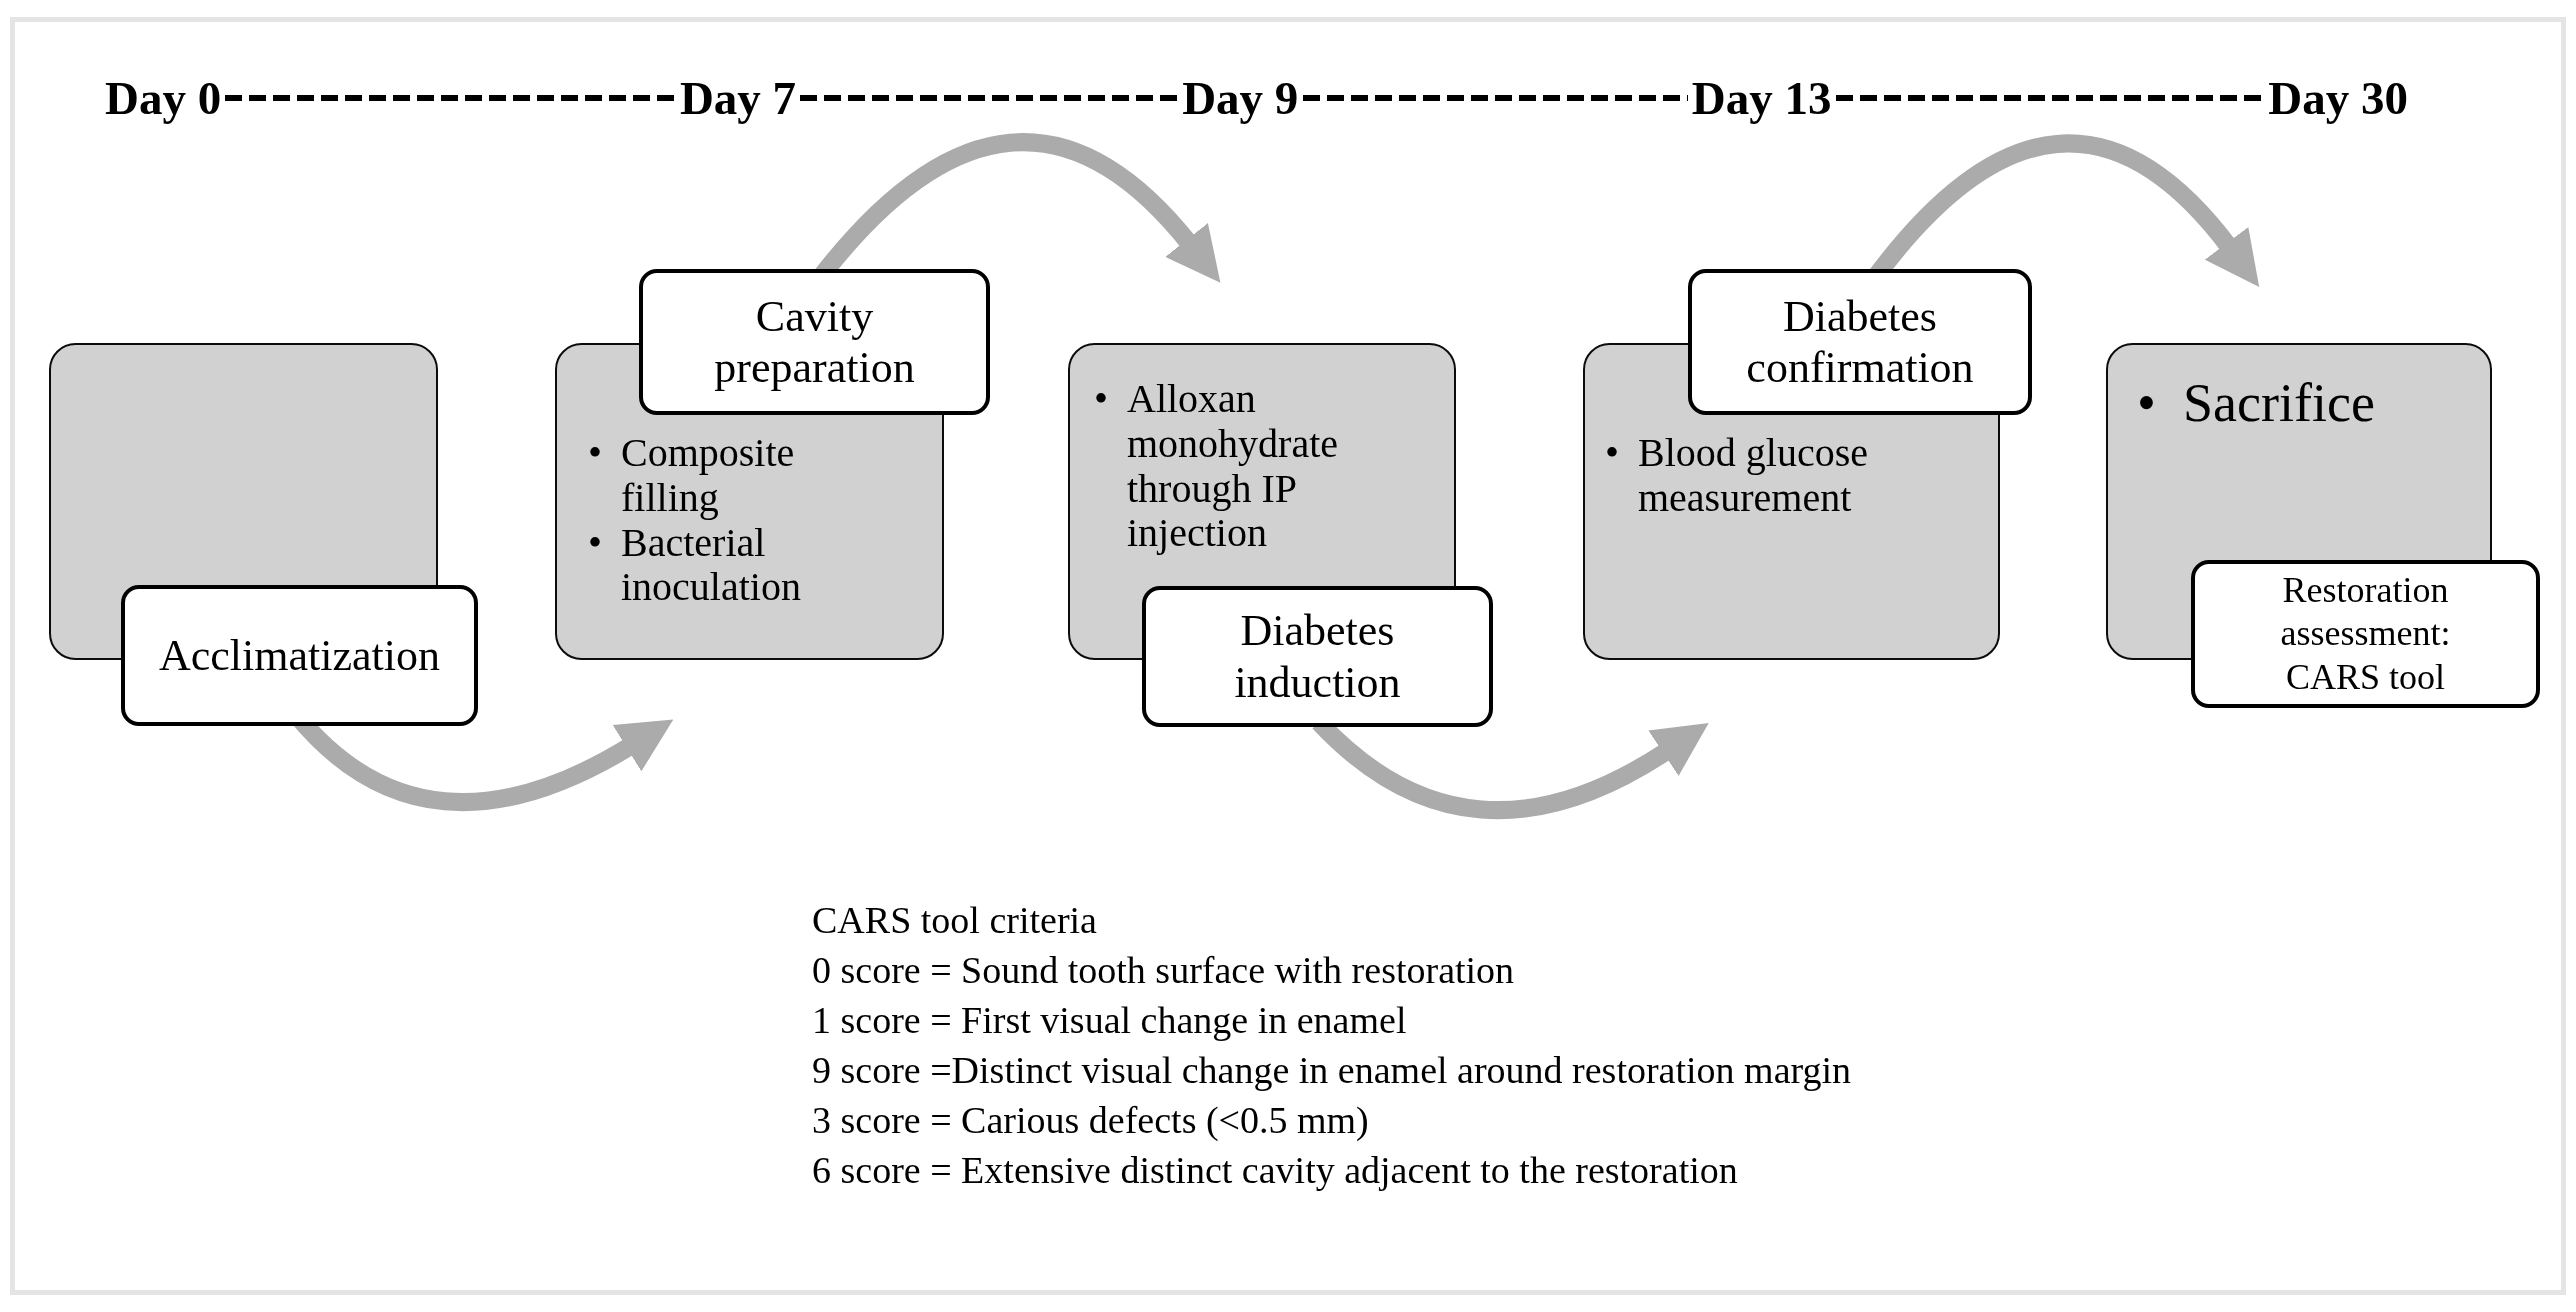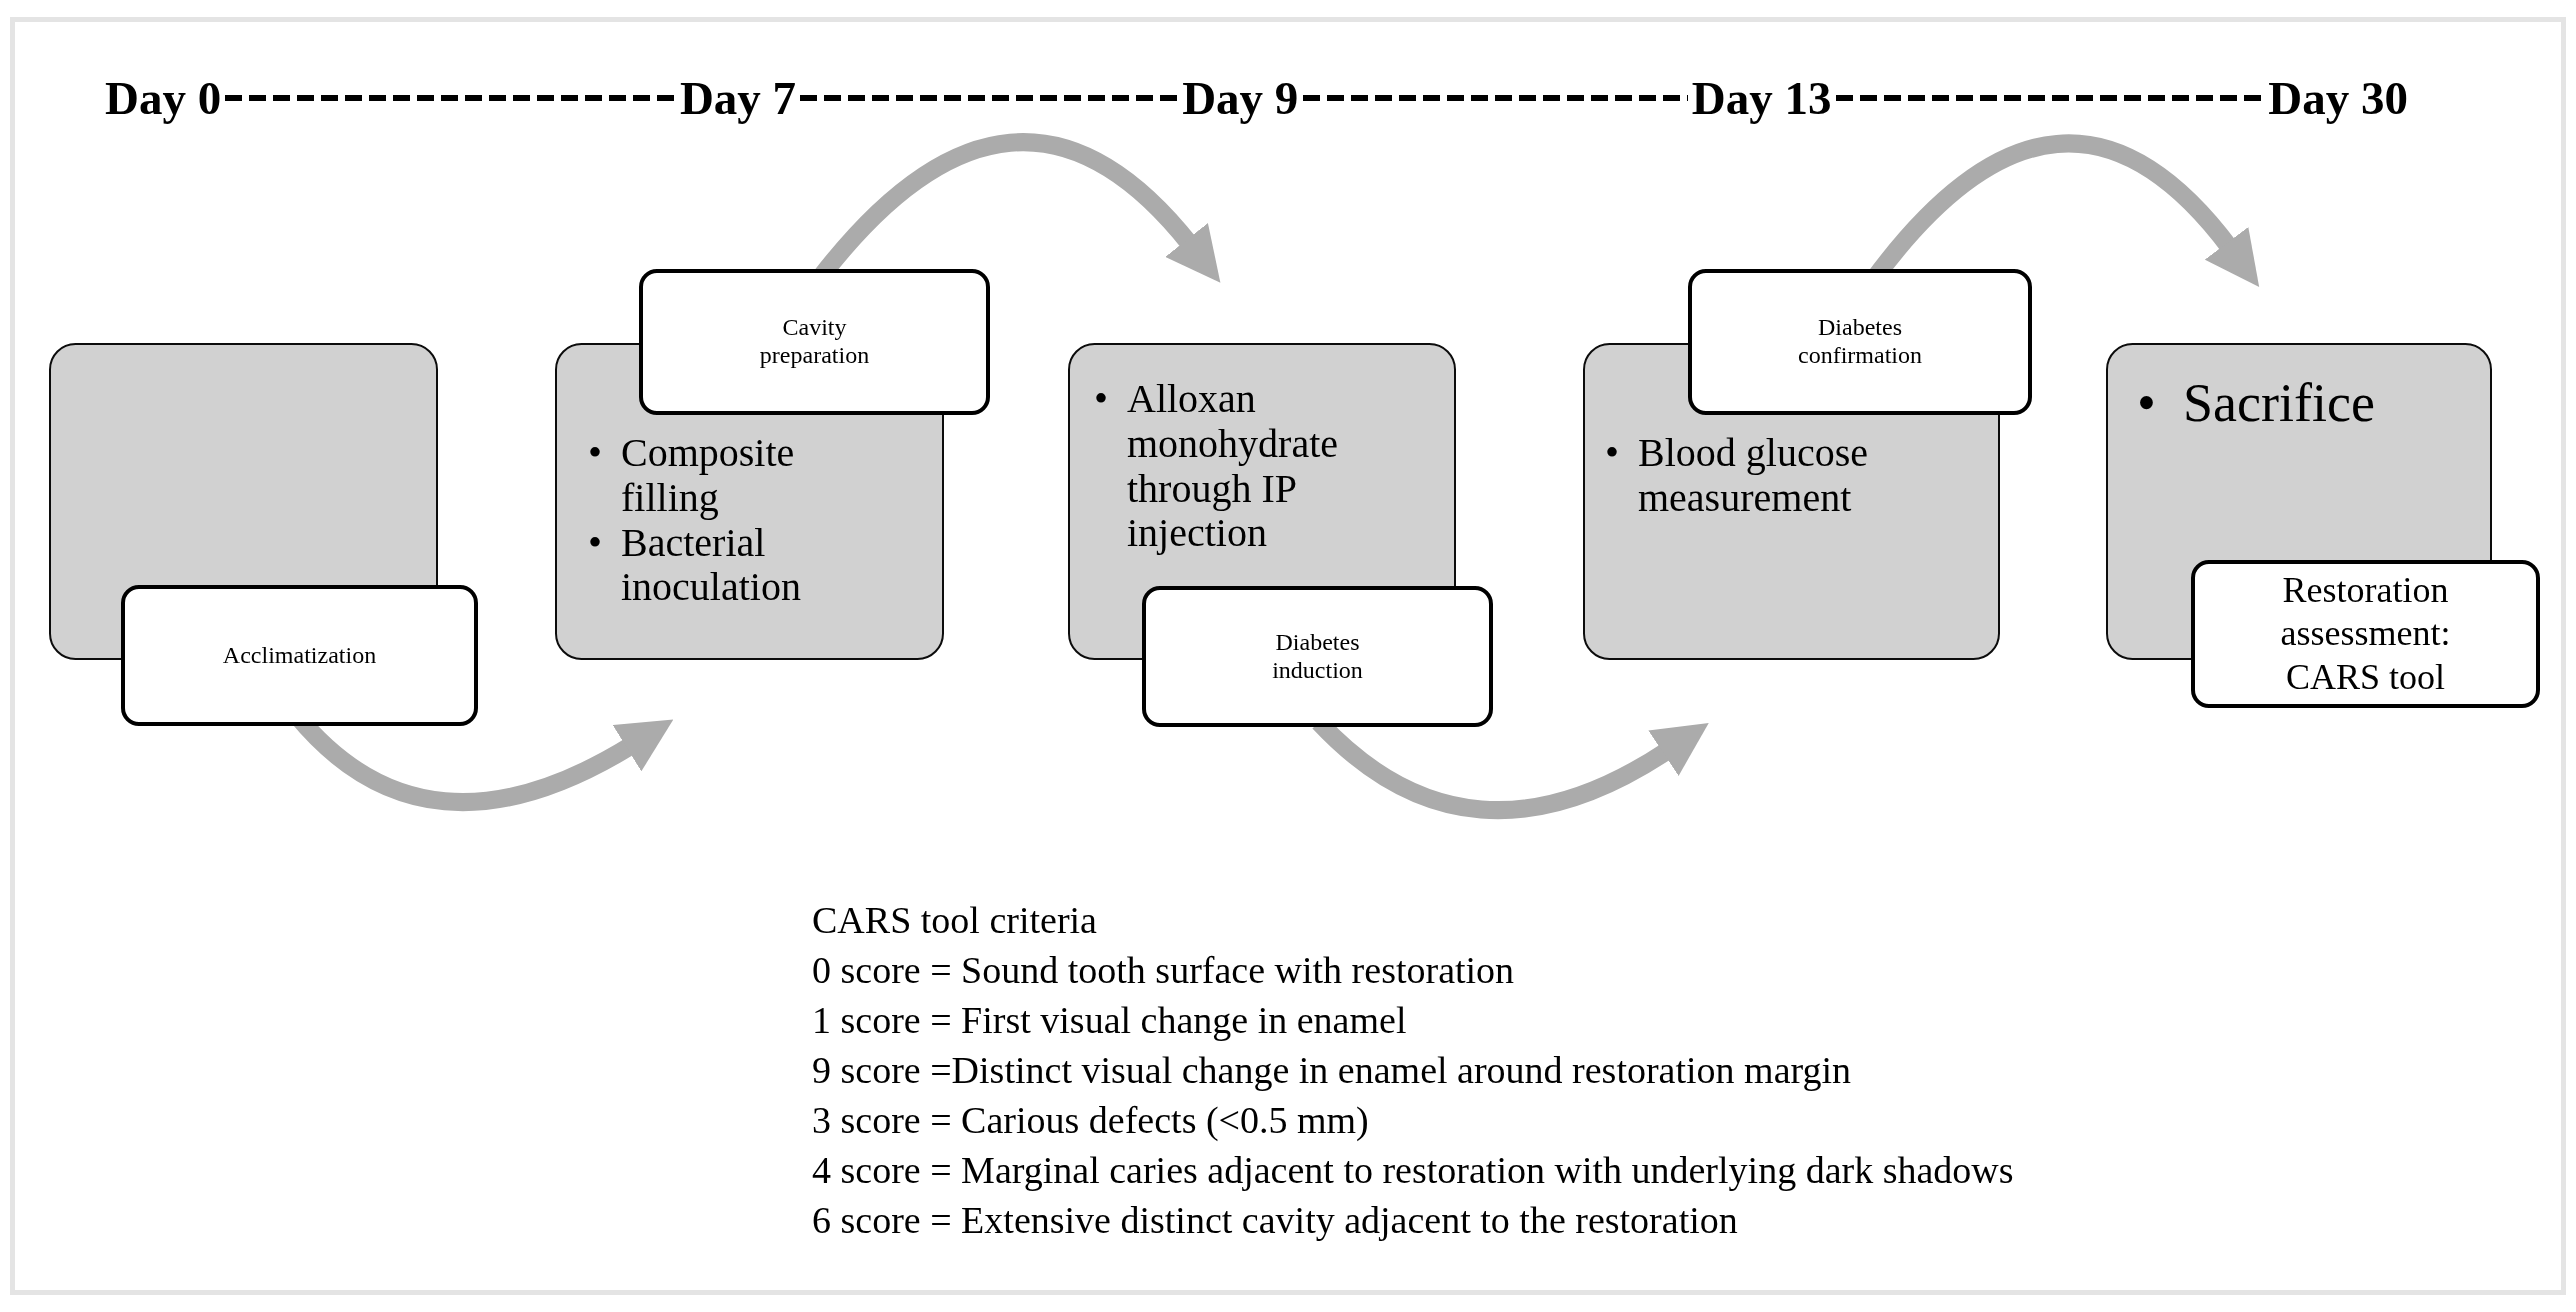--- a/index.html
+++ b/index.html
@@ -28,21 +28,21 @@
   svg.arrows path.arc{fill:none;stroke:var(--arrow,#ababab);stroke-width:26px;}
   svg.arrows .head{fill:var(--arrow,#ababab);}
   
   .gray-box{
     position:absolute;background:var(--box-fill,#d1d1d1);
     border:2.8px solid #0c0c0c;border-radius:26.5px;z-index:2;
   }
   .label-box{
     position:absolute;background:#fff;border:4.2px solid #000;border-radius:18px;
     display:flex;align-items:center;justify-content:center;text-align:center;
-    font-size:24px;line-height:1.16;white-space:pre-line;z-index:3;
+    font-size:44px;line-height:1.16;white-space:pre-line;z-index:3;
   }
   .label-box.small{font-size:36px;line-height:1.2;}
   .bullets{position:absolute;z-index:4;font-size:40px;line-height:1.12;}
   .bullet{display:flex;}
   .bdot{width:33px;flex:none;}
   .btext{white-space:pre-line;}
   .bullets.big{font-size:54px;}
   .bullets.big .bdot{width:46px;}
   
   .criteria{position:absolute;left:812px;top:895px;font-size:38px;line-height:50px;z-index:5;}
@@ -140,16 +140,15 @@
 assessment:
 CARS tool</span>
 </div>
 
 <div class="criteria">
   <div class="title">CARS tool criteria</div>
   <div>0 score = Sound tooth surface with restoration</div>
   <div>1 score = First visual change in enamel</div>
   <div>9 score =Distinct visual change in enamel around restoration margin</div>
   <div>3 score = Carious defects (&lt;0.5 mm)</div>
-  <div>4 score = Marginal caries adjacent to restoration with underlying dark shadows</div>
   <div>6 score = Extensive distinct cavity adjacent to the restoration</div>
 </div>
 
 
 </body></html>

